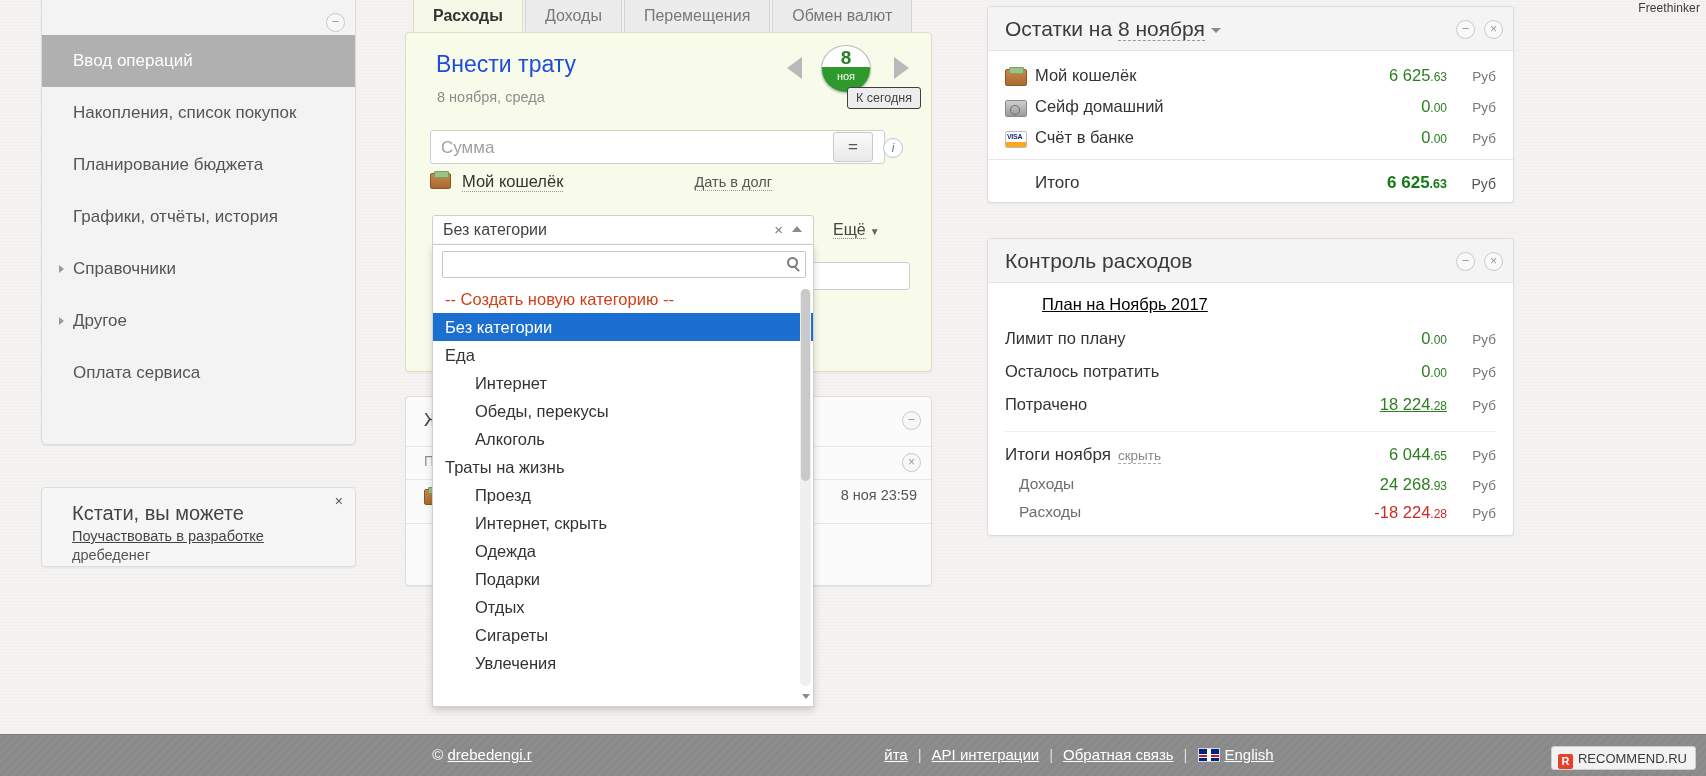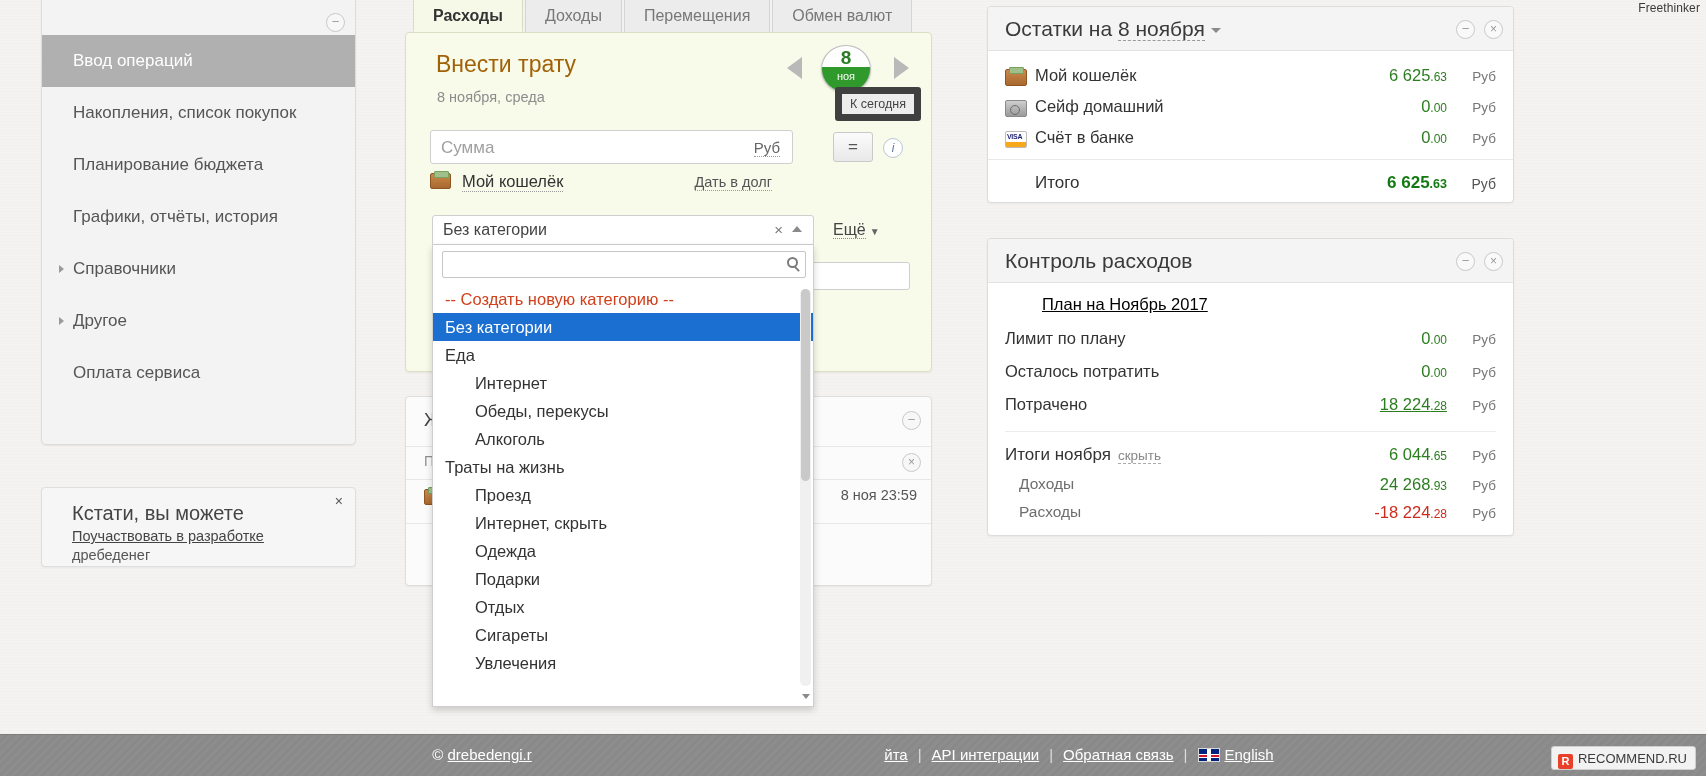--- a/index.html
+++ b/index.html
@@ -86,44 +86,44 @@
     background:#f7f9e8; color:#333; font-weight:bold;
     border-color:#d9dcc4; border-bottom:1px solid #f7f9e8;
   }
   
   .entry-card {
     position:absolute; left:405px; top:32px; width:527px; height:340px;
     background:#f8faea;
     border:1px solid #dcdfc6; border-radius:4px;
     box-shadow:0 1px 2px rgba(0,0,0,.05);
   }
-  .entry-title { position:absolute; left:30px; top:18px; font-size:23px; color:#a16207; }
+  .entry-title { position:absolute; left:30px; top:18px; font-size:23px; color:#1d4ed8; }
   .entry-date  { position:absolute; left:31px; top:56px; font-size:14.5px; color:#8d8d8d; }
   .date-nav { position:absolute; right:22px; top:14px; width:122px; height:46px; }
   .arrow-l, .arrow-r { position:absolute; top:10px; width:0;height:0; cursor:pointer;}
   .arrow-l { left:0; border-right:15px solid #b9b9b9; border-top:11px solid transparent; border-bottom:11px solid transparent; }
   .arrow-r { right:0; border-left:15px solid #b9b9b9; border-top:11px solid transparent; border-bottom:11px solid transparent; }
   .date-badge {
     position:absolute; left:34px; top:-2px; width:50px; height:48px;
     border-radius:50%;
     background:linear-gradient(#ffffff 0 45%, #2f9a2b 45% 100%);
     border:1px solid #bcbcbc;
     box-shadow:0 1px 2px rgba(0,0,0,.18);
     text-align:center; cursor:pointer; overflow:hidden;
   }
   .date-badge .d { display:block; font-size:19px; color:#2a7d22; line-height:22px; margin-top:1px; font-weight:bold;}
   .date-badge .m { display:block; font-size:11px; color:#fff; line-height:14px; }
   .today-btn {
     position:absolute; right:10px; top:54px;
     font-size:12.5px; color:#444; background:#ededed;
-    border:7px solid #404040; border-radius:3px;
+    border:1px solid #404040; border-radius:3px;
     padding:3px 8px; cursor:pointer;
   }
   .sum-input {
-    position:absolute; left:430px; top:130px; width:363px; height:34px;
+    position:absolute; left:430px; top:130px; width:455px; height:34px;
     background:#fff; border:1px solid #cfcfcf; border-radius:3px;
     z-index:5;
   }
   .sum-input .ph { position:absolute; left:10px; top:7px; font-size:17px; color:#9f9f9f; }
   .sum-input .cur { position:absolute; right:12px; top:8px; font-size:15px; color:#666; border-bottom:1px dotted #999; cursor:pointer;}
   .eq-btn {
     position:absolute; left:833px; top:132px; width:40px; height:30px;
     background:linear-gradient(#fbfbfb,#e9e9e9); border:1px solid #c9c9c9; border-radius:3px;
     text-align:center; line-height:28px; font-size:17px; color:#555; cursor:pointer; z-index:5;
   }

